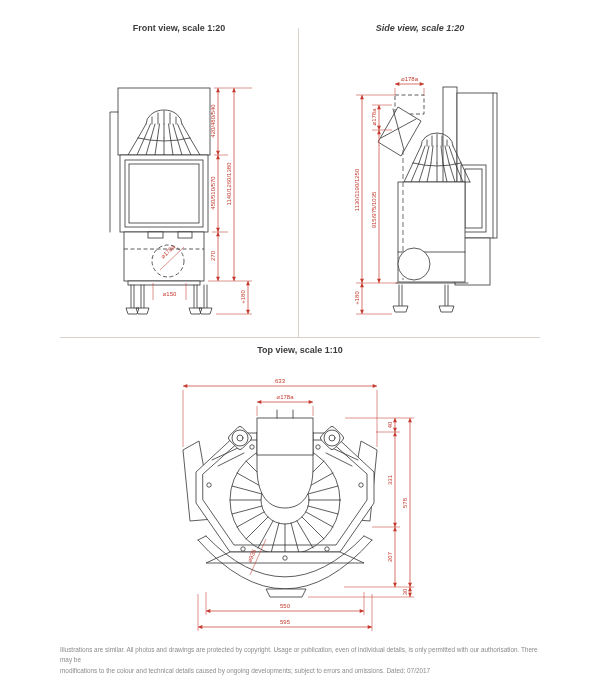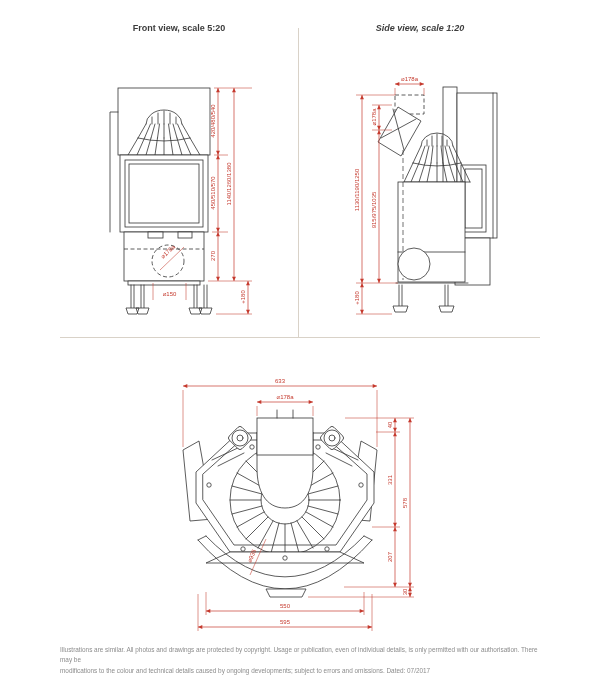--- a/index.html
+++ b/index.html
@@ -19,24 +19,25 @@
   .kh{stroke:#333333;stroke-width:0.7;fill:none;stroke-dasharray:5 3;}
   .dim{stroke:#c53a2e;stroke-width:0.7;fill:none;}
   .ext{stroke:#c53a2e;stroke-width:0.55;fill:none;}
   .dt{fill:#c53a2e;font-family:"Liberation Sans",sans-serif;font-size:6px;}
 </style>
 </head>
 <body>
 
 <div class="page">
 
-  <div class="vtitle front">Front view, scale 5:20</div>
+  <div class="vtitle front">Front view, scale 1:20</div>
   <div class="vtitle side">Side view, scale 1:20</div>
   <div class="divider-v"></div>
   <div class="divider-h"></div>
+  <div class="vtitle top">Top view, scale 1:10</div>
 
   <svg class="sheet" width="600" height="684" viewBox="0 0 600 684">
     <defs>
       <marker id="arr" viewBox="0 0 8 8" refX="7.5" refY="4" markerWidth="7" markerHeight="7" orient="auto-start-reverse">
         <path d="M0.5,0.8 L7.5,4 L0.5,7.2 z" fill="#c53a2e"></path>
       </marker>
     </defs>
 
     <g>
       <rect class="kf" x="118" y="88" width="92" height="67"></rect>

